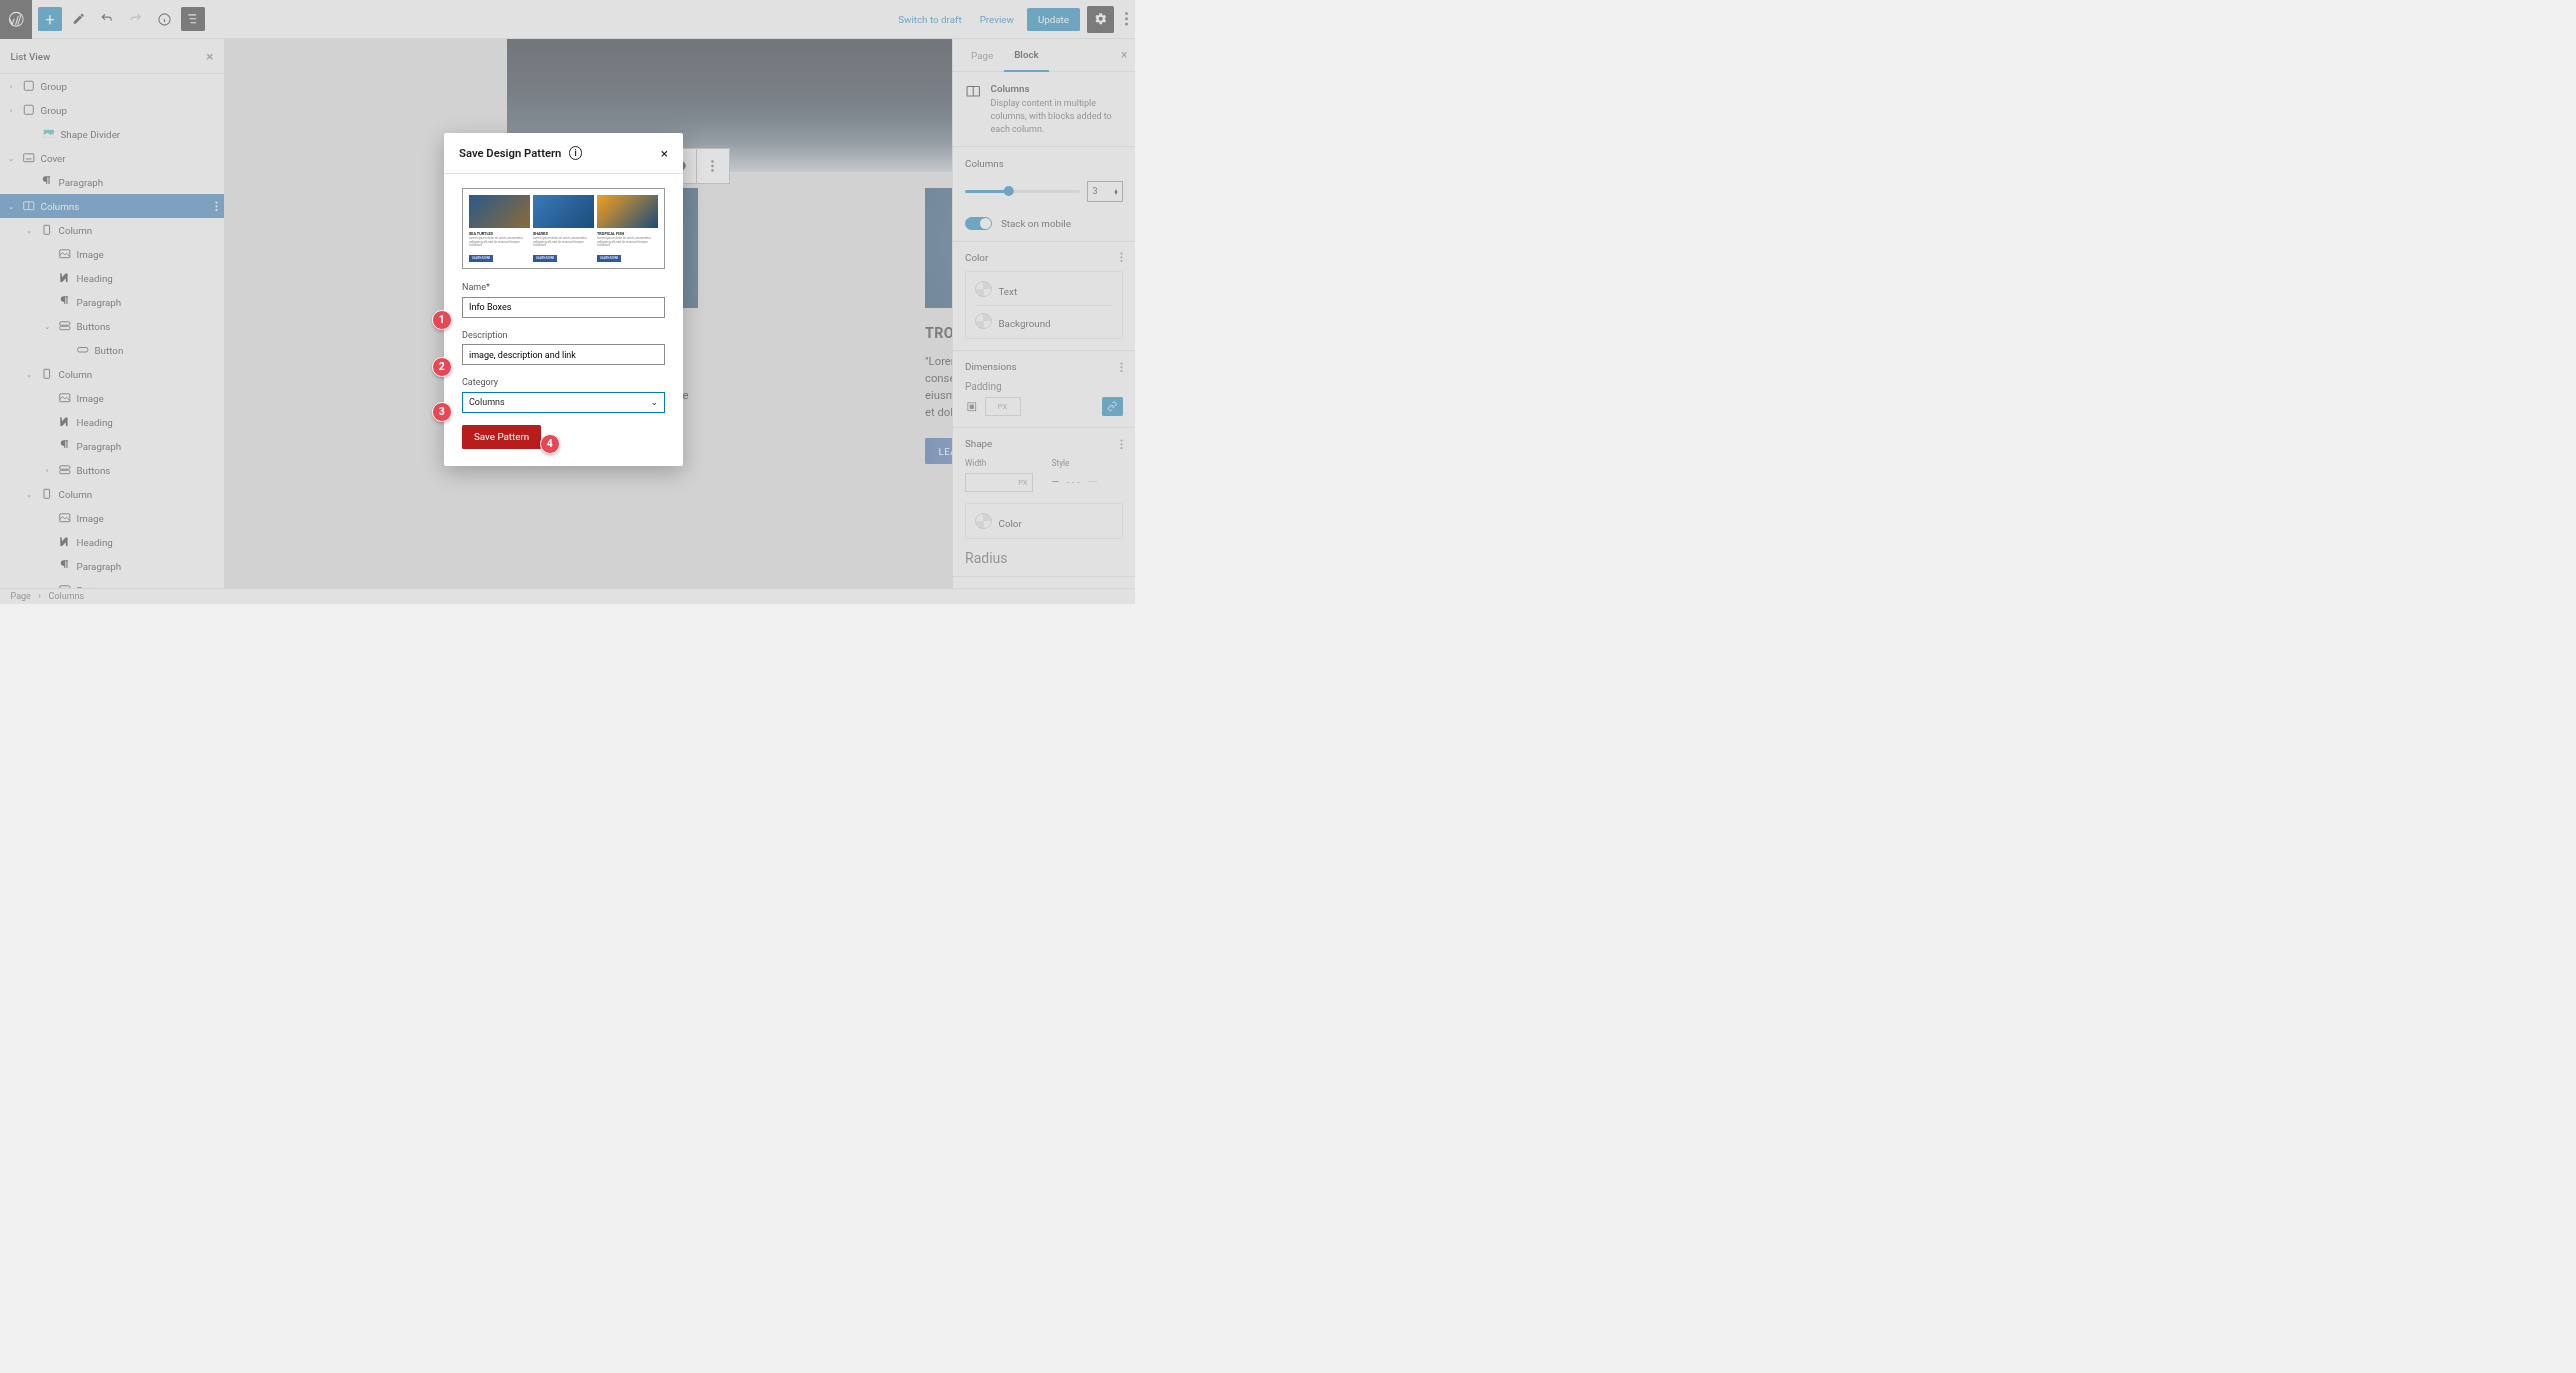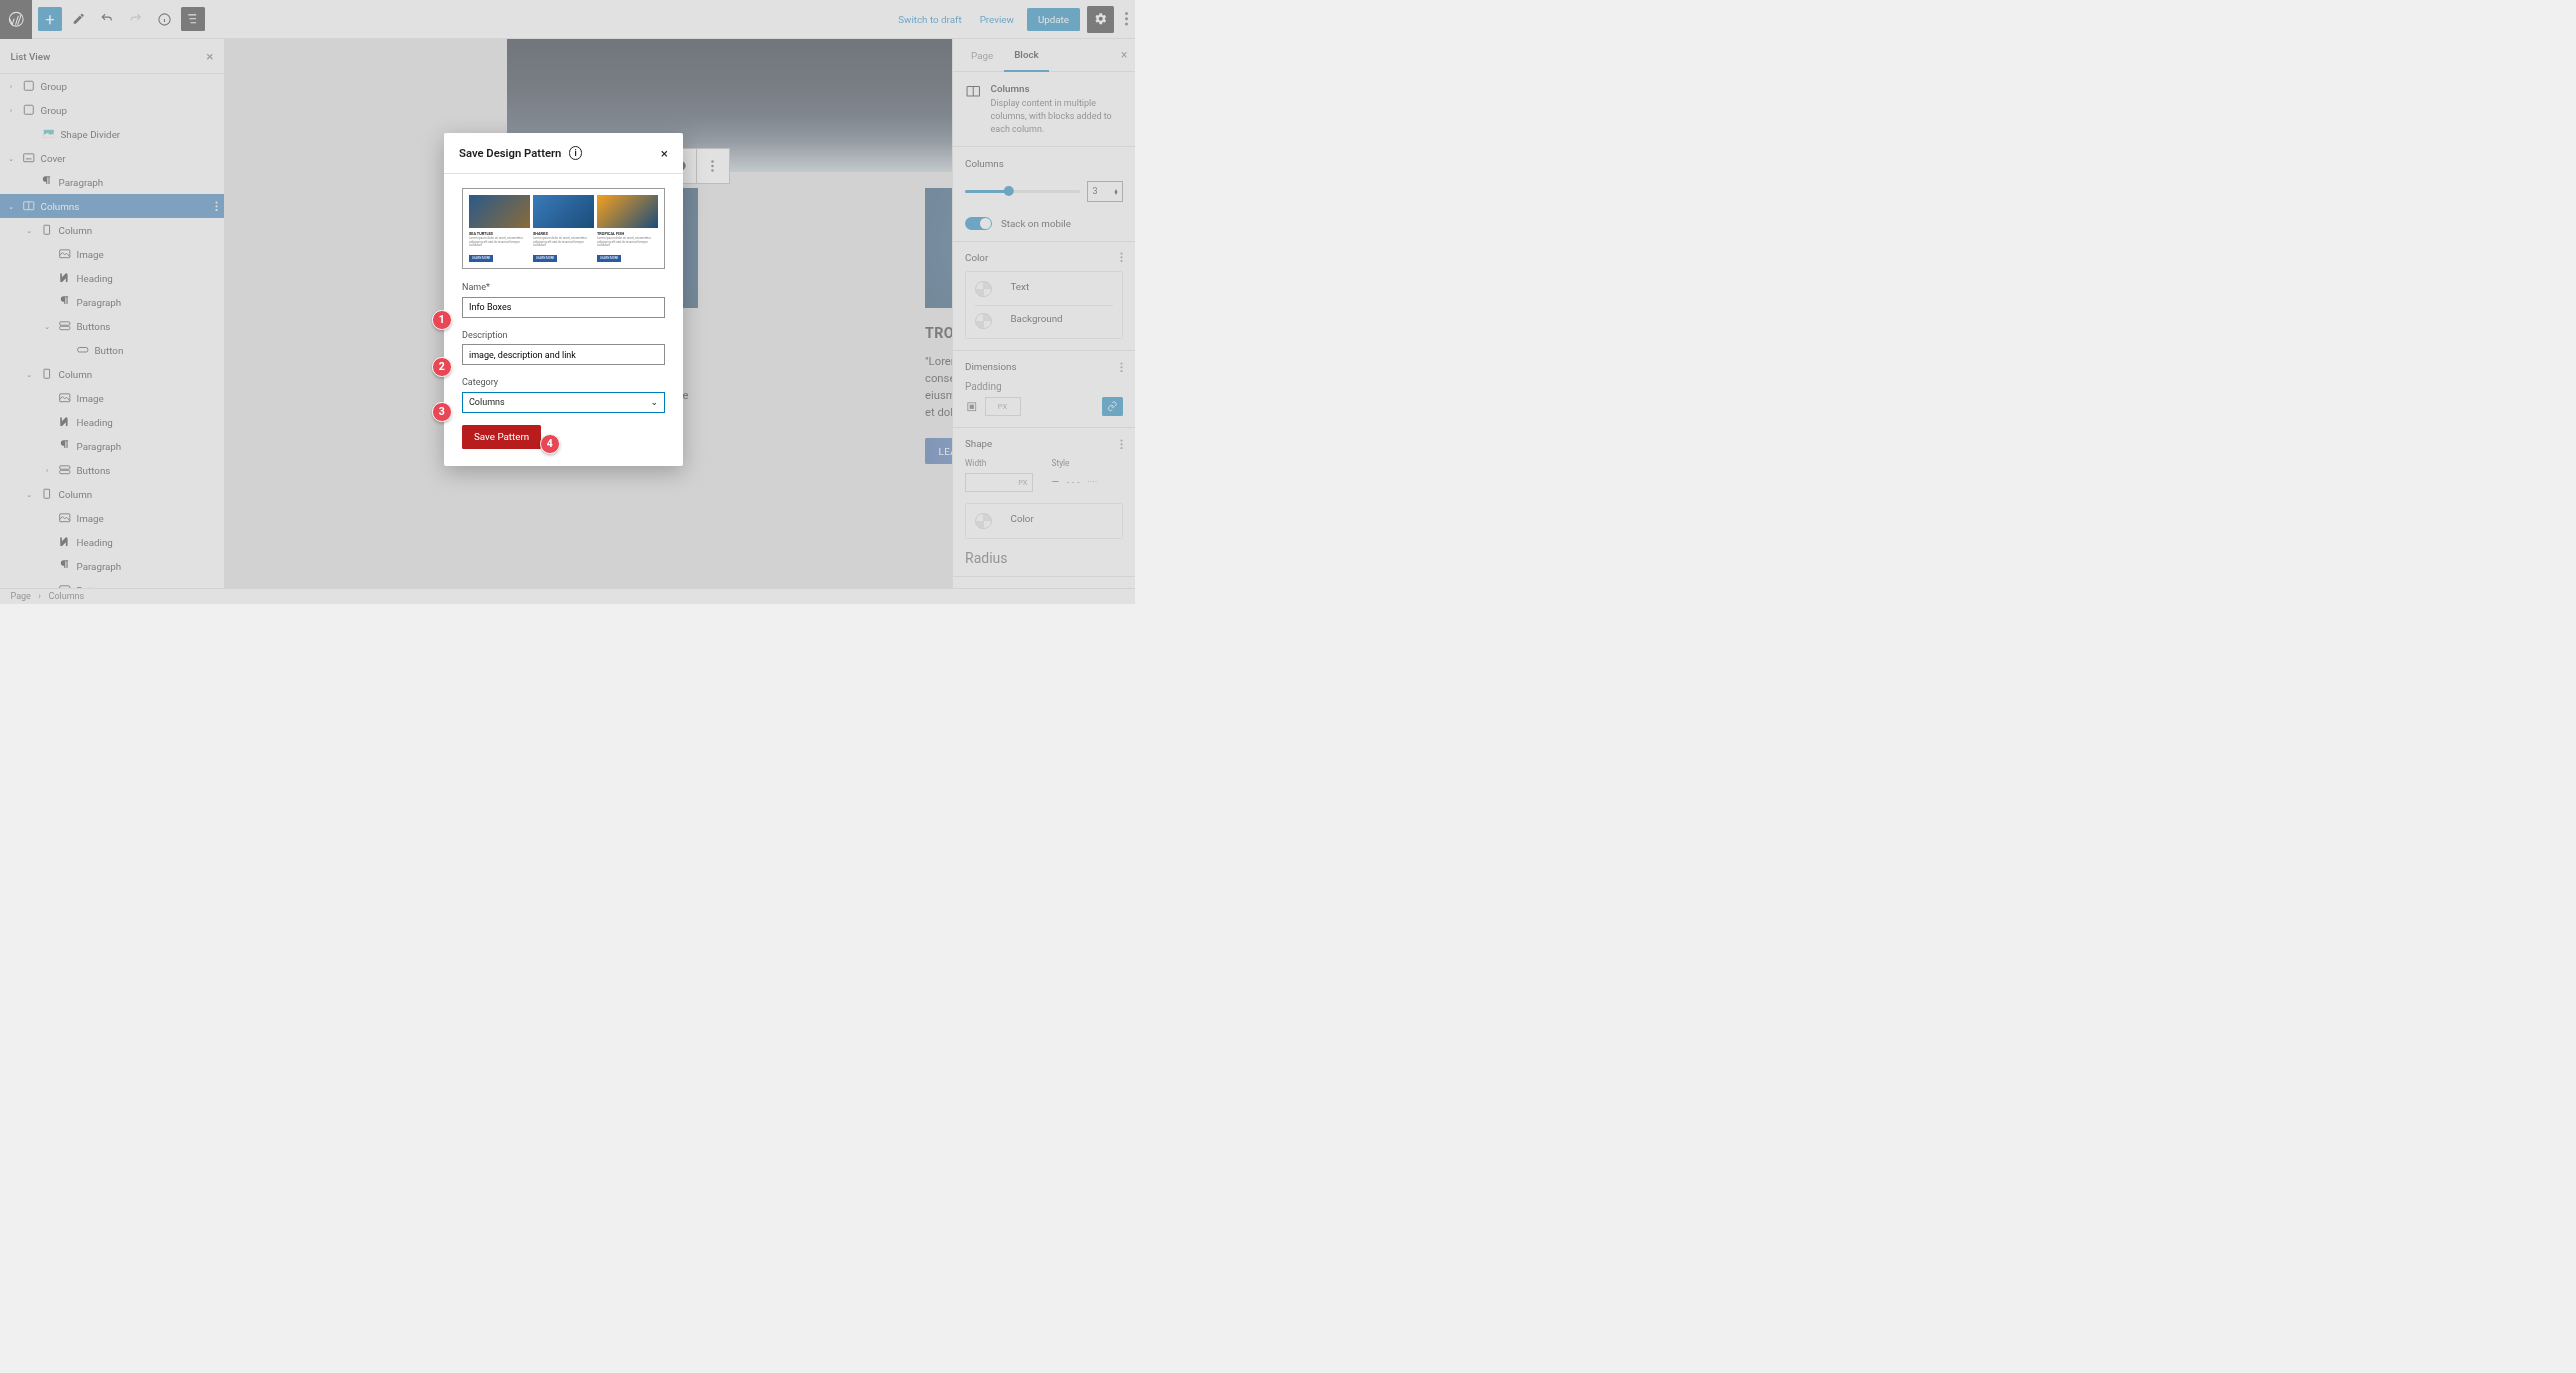--- a/index.html
+++ b/index.html
@@ -52,21 +52,21 @@
 .insp-row{display:flex;align-items:flex-start;gap:9px}
 .insp-desc{font-size:9px;color:#555;line-height:1.45;margin-top:3px}
 .insp-hdr{display:flex;align-items:center;justify-content:space-between;font-size:9.8px}
 .slider-row{display:flex;align-items:center;gap:7.5px;margin-top:12px}
 .slider{flex:1;height:3px;background:#ddd;border-radius:1.5px;position:relative}
 .slider::before{content:'';position:absolute;left:0;width:38%;height:3px;background:#007cba;border-radius:1.5px}
 .slider::after{content:'';position:absolute;left:38%;top:-3.8px;width:10.5px;height:10.5px;border-radius:50%;background:#007cba;transform:translateX(-50%)}
 .numbox{width:36px;height:21px;border:0.8px solid #8c8c8c;display:flex;align-items:center;padding:0 4.5px;font-size:9px;justify-content:space-between}
 .toggle{width:27px;height:13.5px;background:#007cba;border-radius:6.8px;position:relative}
 .toggle::after{content:'';position:absolute;right:1.5px;top:1.5px;width:10.5px;height:10.5px;background:#fff;border-radius:50%}
-.color-row{display:flex;align-items:flex-start;gap:19px;padding:7.5px 0}
+.color-row{display:flex;align-items:flex-end;gap:7px;padding:7.5px 0}
 .swatch{width:16.5px;height:16.5px;border-radius:50%;background:repeating-conic-gradient(#ddd 0 90deg,#fff 0 180deg);border:0.8px solid #ccc}
 .pxbox{height:19.5px;border:0.8px solid #ccc;display:flex;align-items:center;justify-content:center;font-size:7.5px;color:#888;padding:0 4.5px}
 .linkbtn{width:21px;height:19.5px;background:#007cba;color:#fff;display:flex;align-items:center;justify-content:center;border-radius:1.5px}
 .footer{height:16.5px;background:#fff;border-top:0.8px solid #e0e0e0;display:flex;align-items:center;padding:0 10.5px;font-size:9px;color:#555;gap:7.5px}
 .scrim{position:absolute;inset:0;background:rgba(200,200,200,.55)}
 .modal{position:absolute;left:444px;top:133px;width:239px;background:#fff;border-radius:2px;box-shadow:0 6px 22.5px rgba(0,0,0,.25)}
 .m-head{display:flex;align-items:center;padding:12px 15px;border-bottom:0.8px solid #e0e0e0;gap:7.5px}
 .m-title{font-size:11.3px;font-weight:600}
 .m-info{width:13.5px;height:13.5px;border:1.1px solid #1e1e1e;border-radius:50%;display:flex;align-items:center;justify-content:center;font-size:8.3px;font-weight:700}
 .m-x{margin-left:auto;font-size:13.5px}

